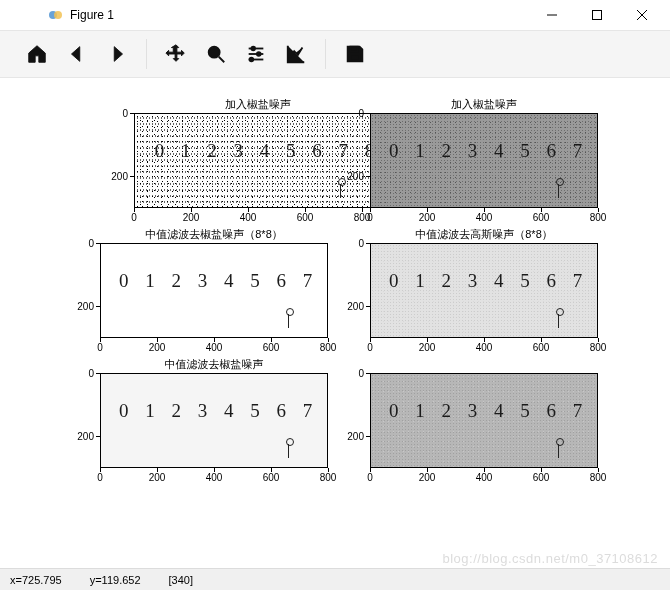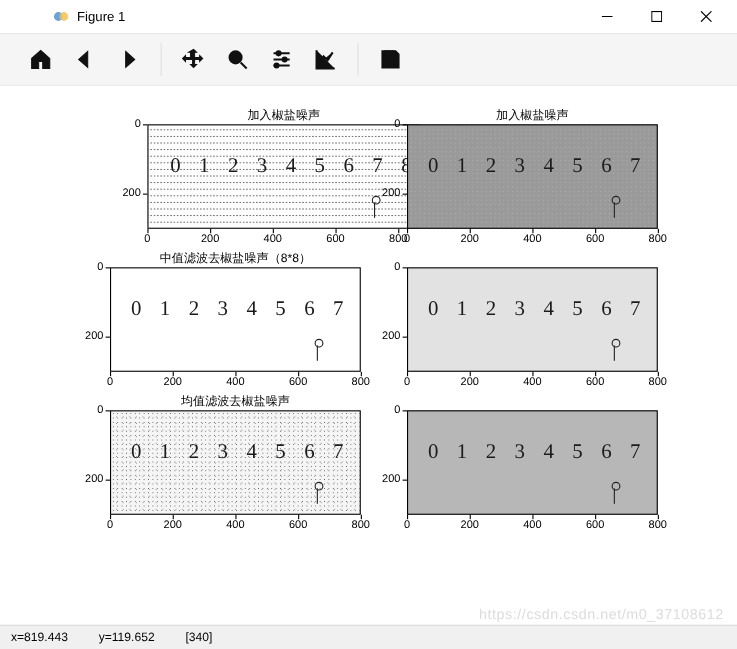--- a/index.html
+++ b/index.html
@@ -323,41 +323,42 @@
       <div class="xtick" style="left: 57px;">200</div>
       <div class="tick-mark-x" style="left: 57px;"></div>
       <div class="xtick" style="left: 114px;">400</div>
       <div class="tick-mark-x" style="left: 114px;"></div>
       <div class="xtick" style="left: 171px;">600</div>
       <div class="tick-mark-x" style="left: 171px;"></div>
       <div class="xtick" style="left: 228px;">800</div>
       <div class="tick-mark-x" style="left: 228px;"></div>
     </div>
     <div class="subplot" style="left: 370px; top: 165px; width: 228px; height: 95px;">
+      <div class="title">中值滤波去高斯噪声（8*8）</div>
       <div class="axes-frame bg-gauss-median">
         <div class="digits sm">0 1 2 3 4 5 6 7 8</div>
         <div class="squig"></div>
       </div>
       <div class="ytick" style="top: 0px;">0</div>
       <div class="tick-mark-y" style="top: 0px;"></div>
       <div class="ytick" style="top: 63.3333px;">200</div>
       <div class="tick-mark-y" style="top: 63.3333px;"></div>
       <div class="xtick" style="left: 0px;">0</div>
       <div class="tick-mark-x" style="left: 0px;"></div>
       <div class="xtick" style="left: 57px;">200</div>
       <div class="tick-mark-x" style="left: 57px;"></div>
       <div class="xtick" style="left: 114px;">400</div>
       <div class="tick-mark-x" style="left: 114px;"></div>
       <div class="xtick" style="left: 171px;">600</div>
       <div class="tick-mark-x" style="left: 171px;"></div>
       <div class="xtick" style="left: 228px;">800</div>
       <div class="tick-mark-x" style="left: 228px;"></div>
     </div>
     <div class="subplot" style="left: 100px; top: 295px; width: 228px; height: 95px;">
-      <div class="title">均值滤波去椒盐噪声</div>
+      <div class="title">中值滤波去椒盐噪声</div>
       <div class="axes-frame bg-saltpepper-mean">
         <div class="digits sm">0 1 2 3 4 5 6 7 8</div>
         <div class="squig"></div>
       </div>
       <div class="ytick" style="top: 0px;">0</div>
       <div class="tick-mark-y" style="top: 0px;"></div>
       <div class="ytick" style="top: 63.3333px;">200</div>
       <div class="tick-mark-y" style="top: 63.3333px;"></div>
       <div class="xtick" style="left: 0px;">0</div>
       <div class="tick-mark-x" style="left: 0px;"></div>
@@ -385,19 +386,19 @@
       <div class="tick-mark-x" style="left: 57px;"></div>
       <div class="xtick" style="left: 114px;">400</div>
       <div class="tick-mark-x" style="left: 114px;"></div>
       <div class="xtick" style="left: 171px;">600</div>
       <div class="tick-mark-x" style="left: 171px;"></div>
       <div class="xtick" style="left: 228px;">800</div>
       <div class="tick-mark-x" style="left: 228px;"></div>
     </div>
   </div>
 
-<div class="watermark">https://csdn.csdn.net/m0_37108612</div>
+<div class="watermark">blog://blog.csdn.net/m0_37108612</div>
 
 <div class="statusbar">
-  <span>x=819.443</span>
+  <span>x=725.795</span>
   <span>y=119.652</span>
   <span>[340]</span>
 </div>
 
 </body></html>

